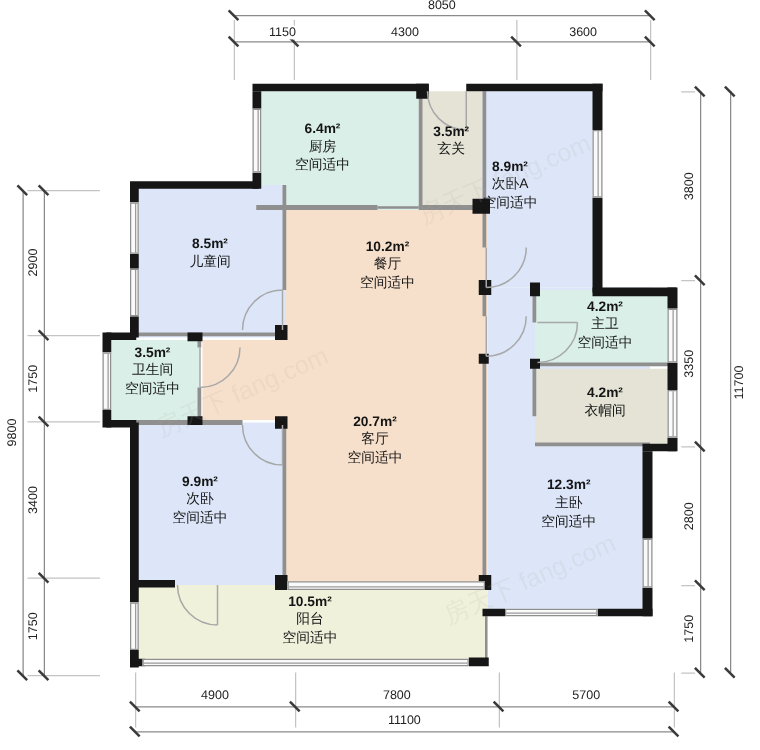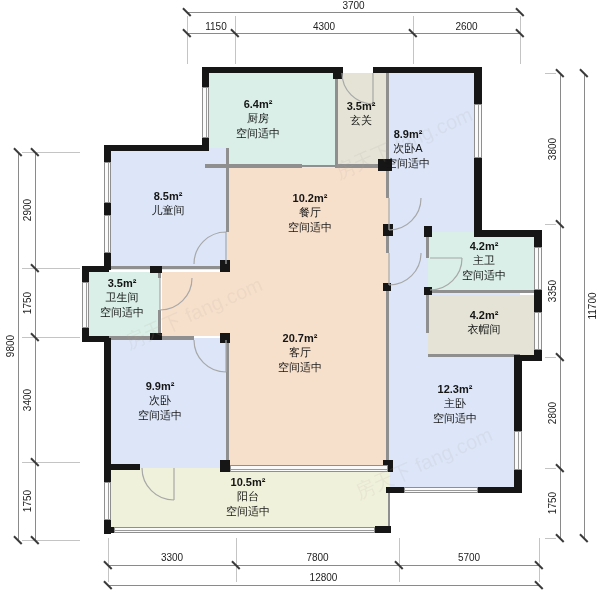--- a/index.html
+++ b/index.html
@@ -227,38 +227,38 @@
       <div class="tickmark" style="left: 187px; top: 12px;"></div>
       <div class="tickmark" style="left: 520px; top: 12px;"></div>
       <div class="tickmark" style="left: 187px; top: 33px;"></div>
       <div class="tickmark" style="left: 235px; top: 33px;"></div>
       <div class="tickmark" style="left: 413px; top: 33px;"></div>
       <div class="tickmark" style="left: 520px; top: 33px;"></div>
       <div class="extline" style="left: 187px; top: 16px; width: 1px; height: 48px;"></div>
       <div class="extline" style="left: 235px; top: 16px; width: 1px; height: 48px;"></div>
       <div class="extline" style="left: 413px; top: 16px; width: 1px; height: 48px;"></div>
       <div class="extline" style="left: 520px; top: 16px; width: 1px; height: 48px;"></div>
-      <div class="dimlabel" style="left: 353.5px; top: 5px;">3700</div>
-      <div class="dimlabel" style="left: 216px; top: 26px;">1150</div>
+      <div class="dimlabel" style="left: 353.5px; top: 5px;">8050</div>
+      <div class="dimlabel" style="left: 226px; top: 26px;">1150</div>
       <div class="dimlabel" style="left: 324px; top: 26px;">4300</div>
-      <div class="dimlabel" style="left: 466.5px; top: 26px;">2600</div>
+      <div class="dimlabel" style="left: 466.5px; top: 26px;">3600</div>
       <div class="dimline" style="left: 108px; top: 565px; width: 431px; height: 1px;"></div>
       <div class="dimline" style="left: 108px; top: 585px; width: 431px; height: 1px;"></div>
       <div class="tickmark" style="left: 108px; top: 565px;"></div>
       <div class="tickmark" style="left: 236px; top: 565px;"></div>
       <div class="tickmark" style="left: 399px; top: 565px;"></div>
       <div class="tickmark" style="left: 539px; top: 565px;"></div>
       <div class="tickmark" style="left: 108px; top: 585px;"></div>
       <div class="tickmark" style="left: 539px; top: 585px;"></div>
       <div class="extline" style="left: 108px; top: 538px; width: 1px; height: 44px;"></div>
       <div class="extline" style="left: 236px; top: 538px; width: 1px; height: 44px;"></div>
       <div class="extline" style="left: 399px; top: 538px; width: 1px; height: 44px;"></div>
       <div class="extline" style="left: 539px; top: 538px; width: 1px; height: 44px;"></div>
-      <div class="dimlabel" style="left: 323.5px; top: 577px;">12800</div>
-      <div class="dimlabel" style="left: 172px; top: 557px;">3300</div>
+      <div class="dimlabel" style="left: 323.5px; top: 577px;">11100</div>
+      <div class="dimlabel" style="left: 172px; top: 557px;">4900</div>
       <div class="dimlabel" style="left: 317.5px; top: 557px;">7800</div>
       <div class="dimlabel" style="left: 469px; top: 557px;">5700</div>
       <div class="dimline" style="left: 18px; top: 152px; width: 1px; height: 388px;"></div>
       <div class="dimline" style="left: 35px; top: 152px; width: 1px; height: 388px;"></div>
       <div class="tickmark" style="left: 35px; top: 152px;"></div>
       <div class="tickmark" style="left: 35px; top: 268px;"></div>
       <div class="tickmark" style="left: 35px; top: 337px;"></div>
       <div class="tickmark" style="left: 35px; top: 462px;"></div>
       <div class="tickmark" style="left: 35px; top: 540px;"></div>
       <div class="tickmark" style="left: 18px; top: 152px;"></div>

